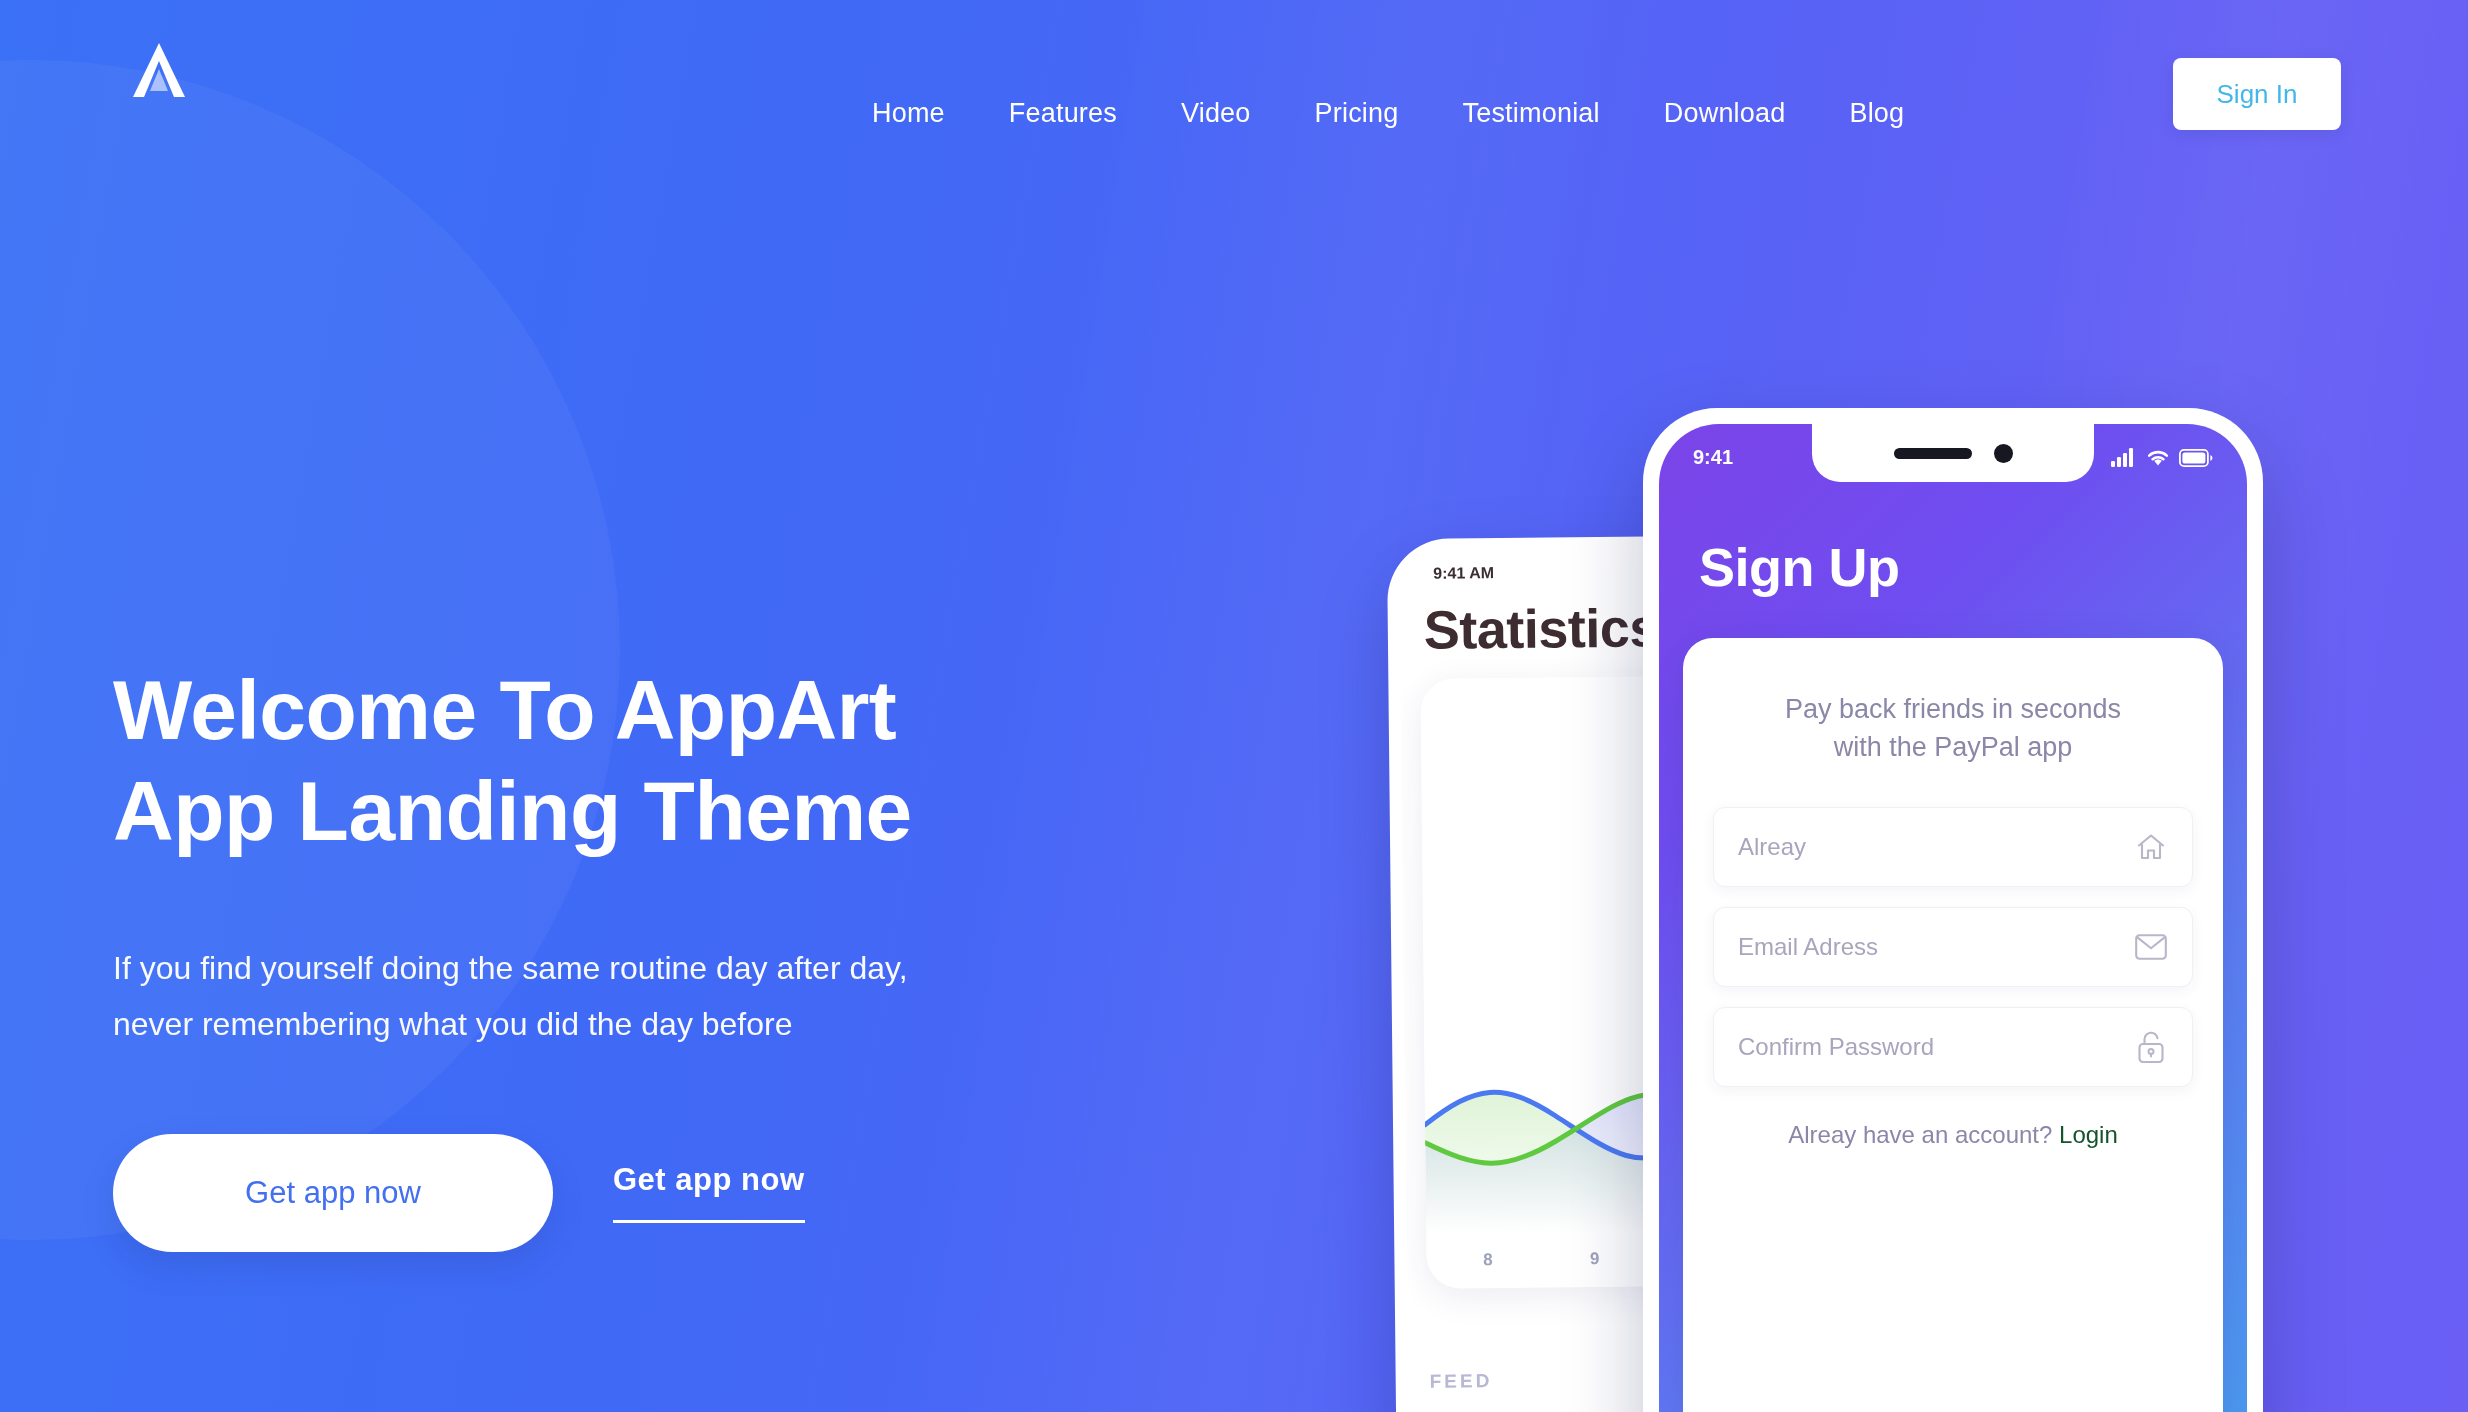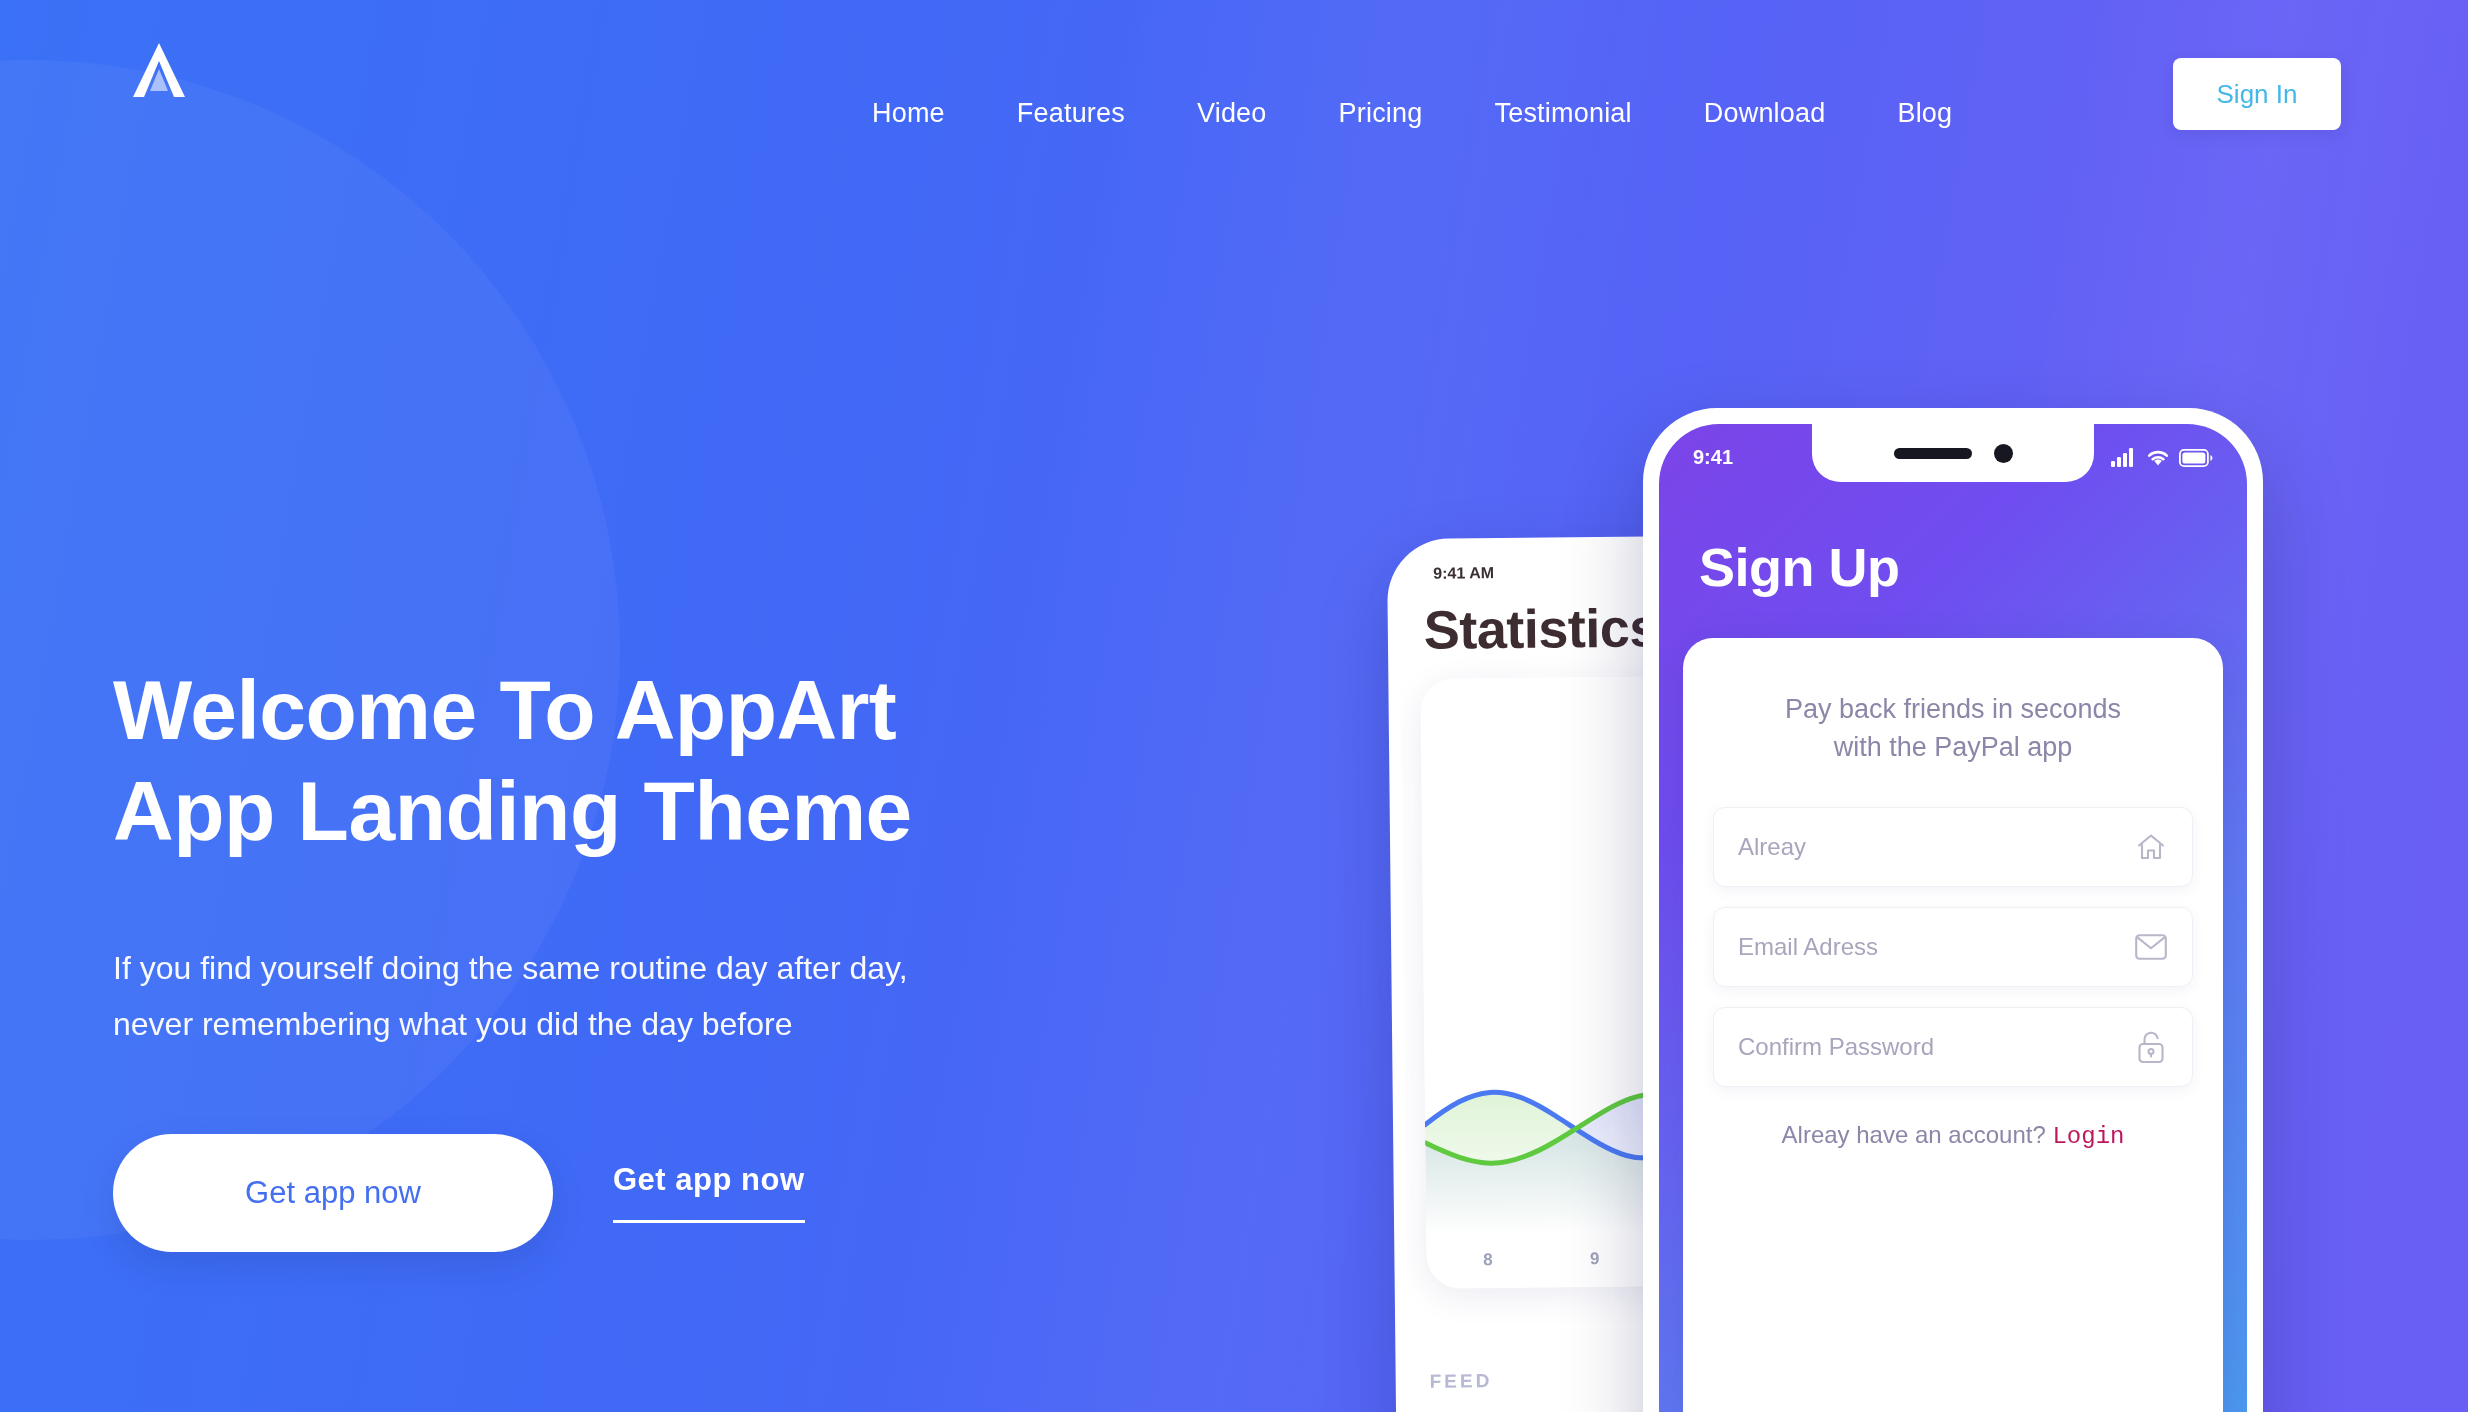--- a/index.html
+++ b/index.html
@@ -48,21 +48,21 @@
     z-index:50;
   }
   .logo {
     position:absolute; left:125px; top:70px;
     transform:translateY(-50%);
     width:68px; height:66px;
     display:flex; align-items:center; justify-content:center;
   }
   .nav-links {
     position:absolute; left:840px; top:98px;
-    display:flex; align-items:center; gap:8px;
+    display:flex; align-items:center; gap:0;
   }
   .nav-links a {
     color:#ffffff;
     font-size:27px;
     font-weight:400;
     text-decoration:none;
     padding:0 32px;
     letter-spacing:0.2px;
     white-space:nowrap;
   }
@@ -273,21 +273,21 @@
     transform:translateY(-50%);
     width:34px; height:34px;
     display:flex; align-items:center; justify-content:center;
   }
   .pf-login {
     margin-top:34px;
     text-align:center;
     font-size:24px;
     color:#8a87a8;
   }
-  .pf-login .lk { color:#be185d; cursor:pointer;font-family:Liberation Mono, monospace; }
+  .pf-login .lk { color:#14532d; cursor:pointer; }
 </style>
 </head>
 <body>
 
 <div class="stage">
 
   <div class="deco-circle"></div>
   <div class="deco-streak"></div>
   <div class="deco-streak2"></div>
 

